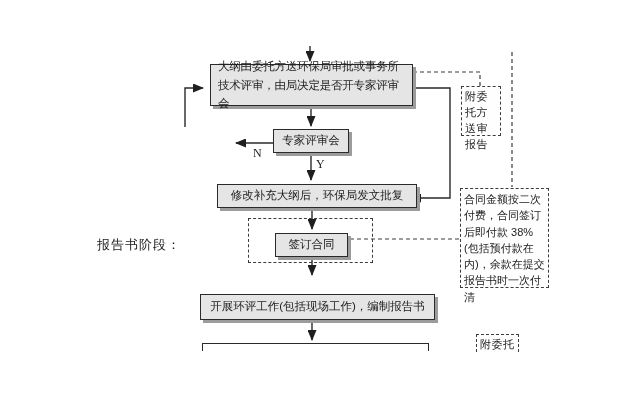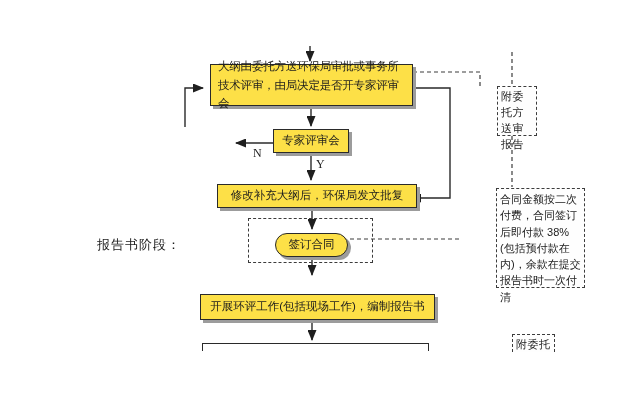--- a/index.html
+++ b/index.html
@@ -1,34 +1,33 @@
 <!DOCTYPE html>
 <html><head>
 <meta charset="utf-8">
 <style>
   html,body{margin:0;padding:0;background:#fff;}
   .canvas{
     position:relative;width:640px;height:400px;background:#ffffff;
     font-family:"Liberation Sans",sans-serif;color:#1c1c1c;overflow:hidden;
   }
   .node{
-    position:absolute;background:#fde047;border:1.5px solid #2a2a2a;
+    position:absolute;background:#e5e5e5;border:1.5px solid #2a2a2a;
     box-shadow:3px 3px 0 #9c9c9c;box-sizing:border-box;
     display:flex;align-items:center;justify-content:center;
     font-size:11.5px;line-height:1.5;white-space:nowrap;
   }
   .node.multiline{
     justify-content:flex-start;align-items:center;text-align:left;
     padding:2px 7px;white-space:normal;letter-spacing:-0.2px;line-height:1.6;
   }
   .dashed-note{
     position:absolute;border:1px dashed #3c3c3c;background:#fefefe;
     font-size:11px;line-height:1.45;padding:2px 3px;box-sizing:border-box;
     letter-spacing:0.5px;
-    margin-left:36px;
   }
   .dashed-note.payment{line-height:1.48;letter-spacing:0;}
   .dashed-note.clipped{border-bottom:none;overflow:hidden;}
   .dashed-frame{position:absolute;border:1px dashed #3c3c3c;box-sizing:border-box;background:transparent;}
   .cut-box{position:absolute;border:1.5px solid #2a2a2a;border-bottom:none;box-sizing:border-box;background:#fff;}
   .stage-label{position:absolute;font-size:13px;letter-spacing:1px;}
   .branch-label{position:absolute;font-size:12px;font-family:"Liberation Serif",serif;}
   .wires{position:absolute;left:0;top:0;width:640px;height:400px;pointer-events:none;}
 </style>
 </head>
@@ -70,21 +69,21 @@
   <div class="node" style="left:273px;top:129px;width:76px;height:24px;">
     <span>专家评审会</span>
   </div>
 
   <div class="node" style="left:217px;top:184px;width:200px;height:24px;">
     <span>修改补充大纲后，环保局发文批复</span>
   </div>
 
   <div class="dashed-frame" style="left:248px;top:218px;width:125px;height:45px;"></div>
 
-  <div class="node" style="left:275px;top:233px;width:73px;height:24px;border-radius:12px;">
+  <div class="node" style="left:275px;top:233px;width:73px;height:24px;">
     <span>签订合同</span>
   </div>
 
   <div class="node" style="left:200px;top:294px;width:235px;height:26px;">
     <span>开展环评工作(包括现场工作)，编制报告书</span>
   </div>
 
   <div class="cut-box" style="left:202px;top:343px;width:227px;height:8px;"></div>
 
   <div class="dashed-note" style="left:461px;top:86px;width:40px;height:50px;">

